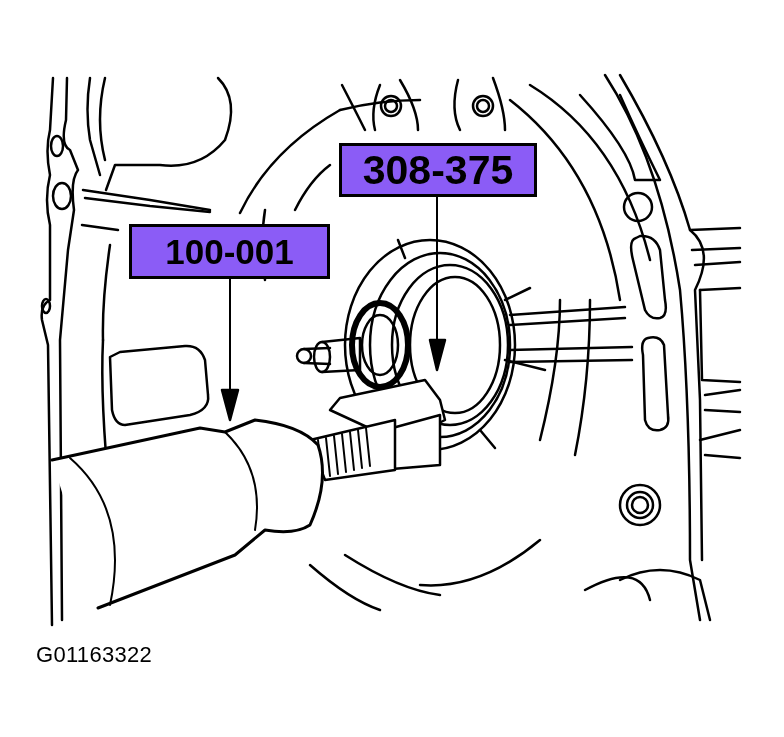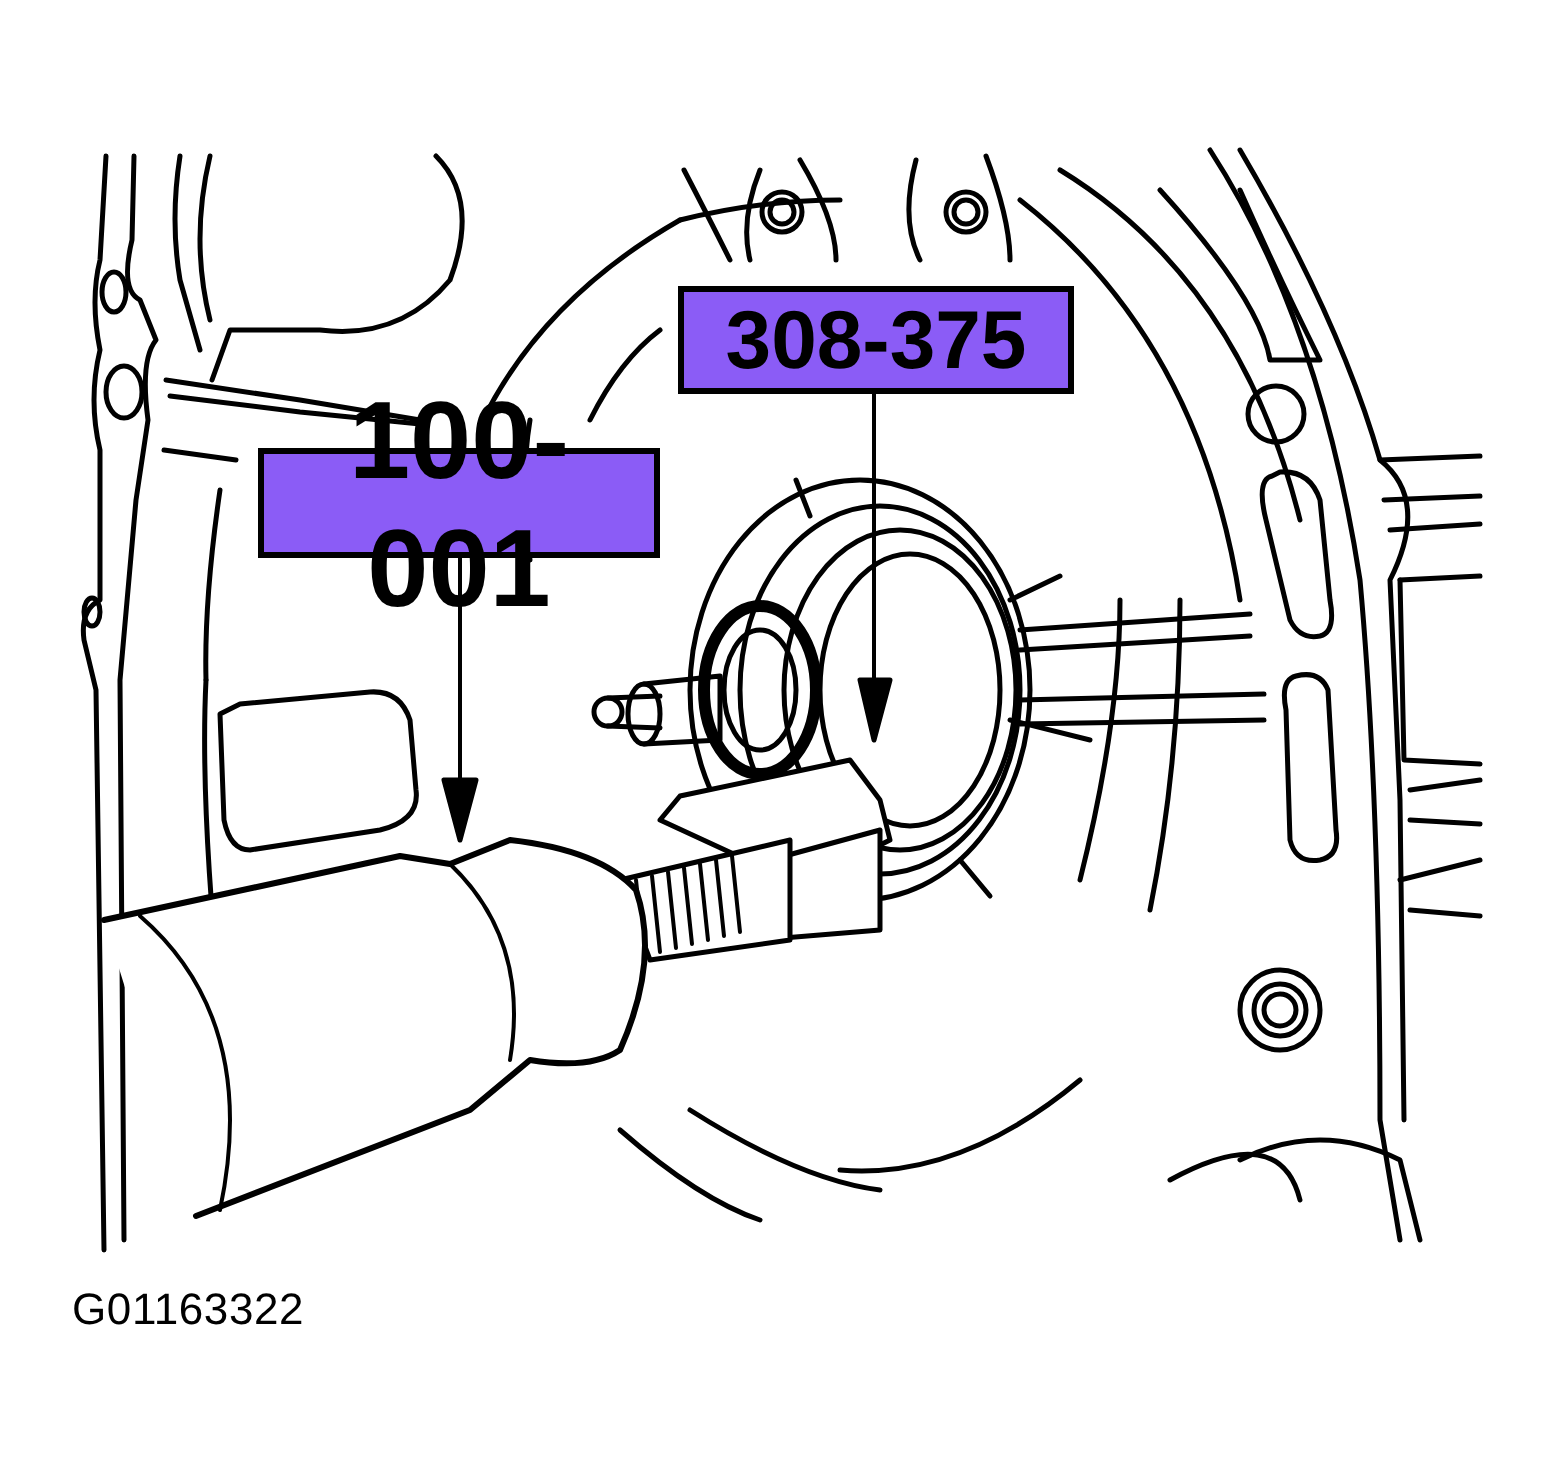--- a/index.html
+++ b/index.html
@@ -4,21 +4,21 @@
 <style>
   html, body { margin:0; padding:0; background:#ffffff; }
   body { width:784px; height:737px; position:relative; overflow:hidden; font-family:"Liberation Sans", sans-serif; }
   #art { position:absolute; left:0; top:0; width:784px; height:737px; }
   .callout {
     position:absolute; background:#8b5cf6; border:3px solid #000;
     font-family:"Liberation Sans", sans-serif; font-weight:bold; color:#000;
     display:flex; align-items:center; justify-content:center; box-sizing:border-box;
   }
   #callout-308 { left:339px; top:143px; width:198px; height:54px; font-size:41px; }
-  #callout-100 { left:129px; top:224px; width:201px; height:55px; font-size:55px;text-align:center; }
+  #callout-100 { left:129px; top:224px; width:201px; height:55px; font-size:35px;text-align:center; }
   #fig-id { position:absolute; left:36px; top:642px; font-size:22px; color:#000; letter-spacing:0.3px;text-align:center; }
 </style>
 </head>
 <body>
 
 <svg id="art" viewBox="0 0 784 737" xmlns="http://www.w3.org/2000/svg" fill="none" stroke="#000" stroke-width="2.5" stroke-linecap="round" stroke-linejoin="round">
 
   <g>
     <path d="M53 78 L50 130 Q45 150 50 175 Q44 200 50 225 L50 300 Q40 305 42 320 L48 345 L52 625"></path>
     <path d="M67 78 L66 120 Q60 145 70 150 L78 170 Q70 180 74 210 L68 250 L60 340 L62 620"></path>

